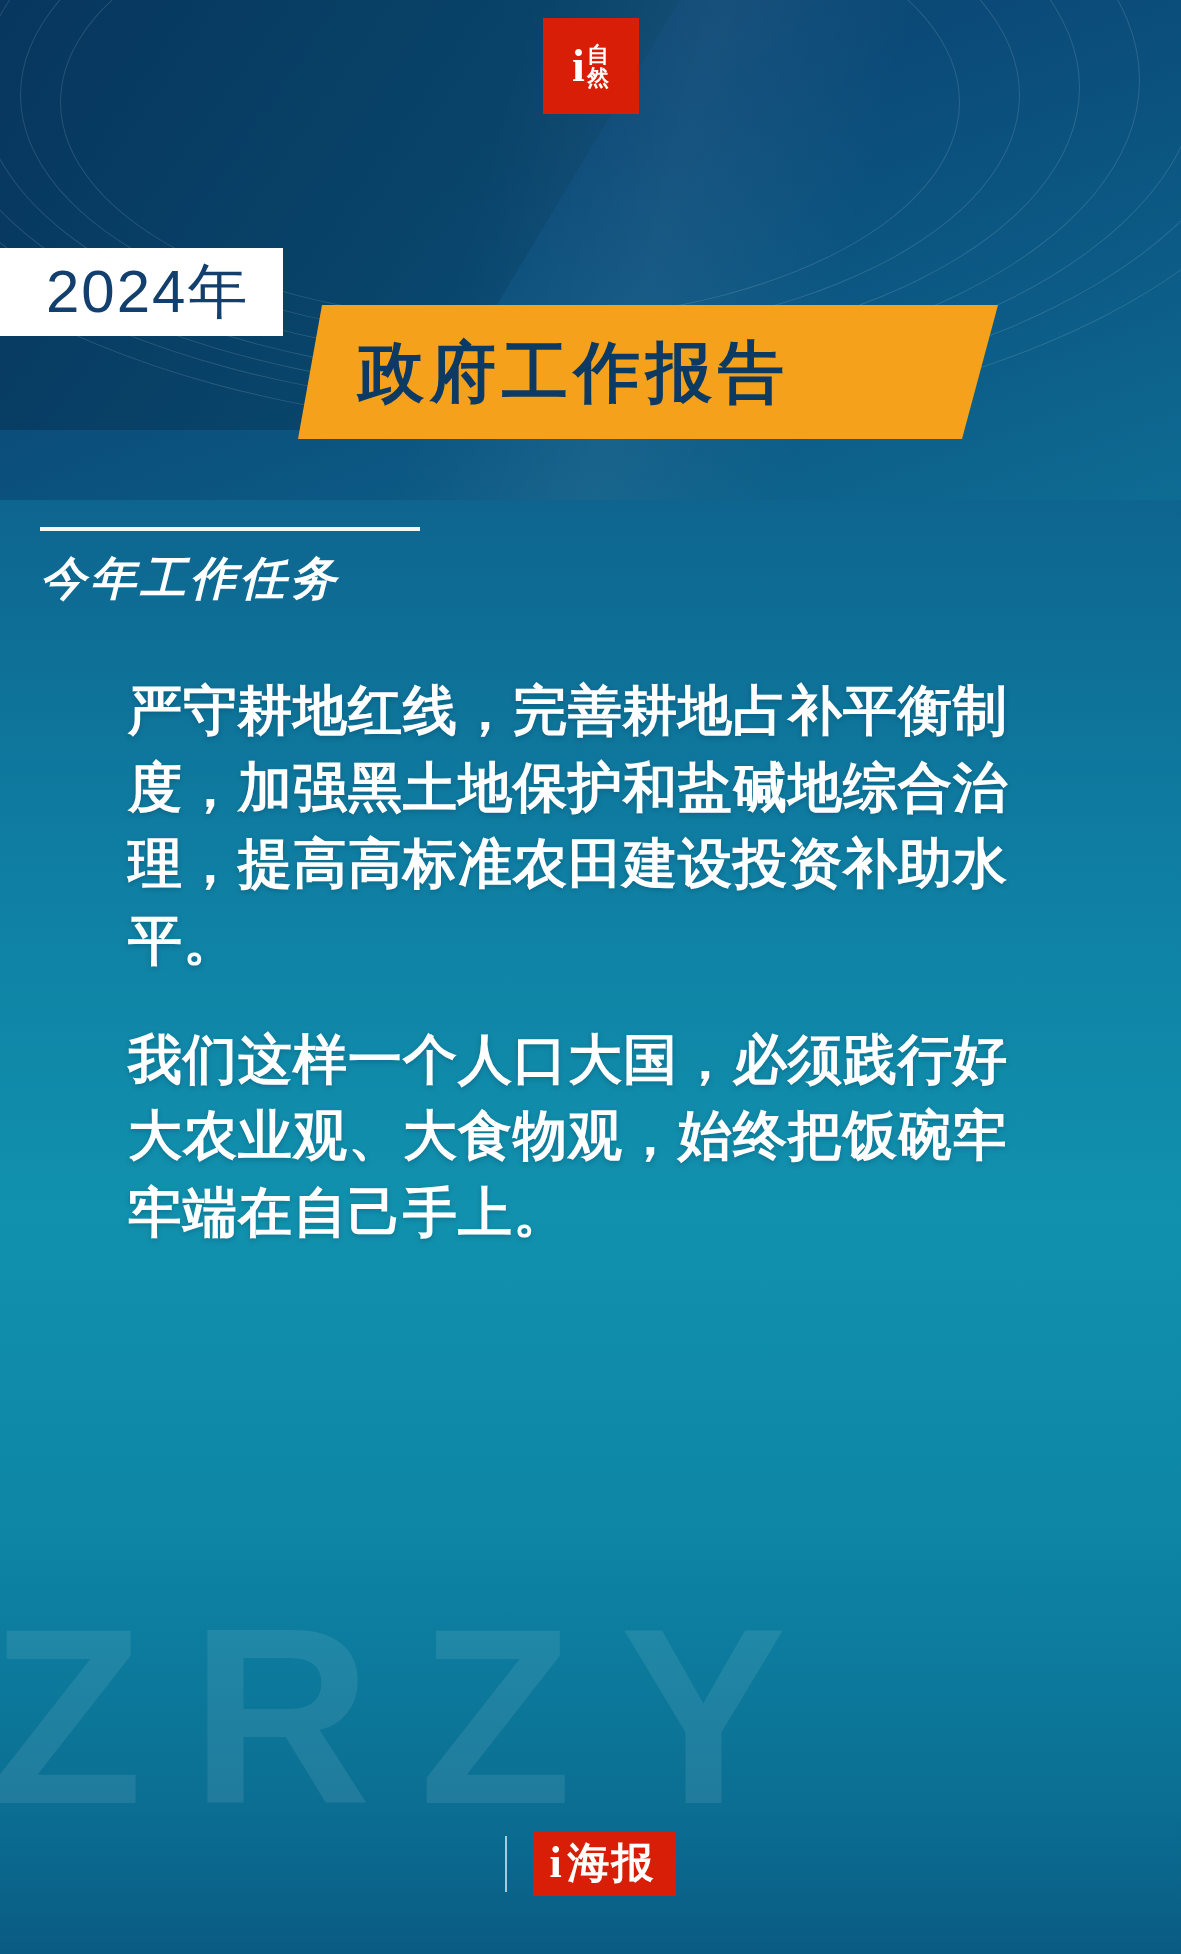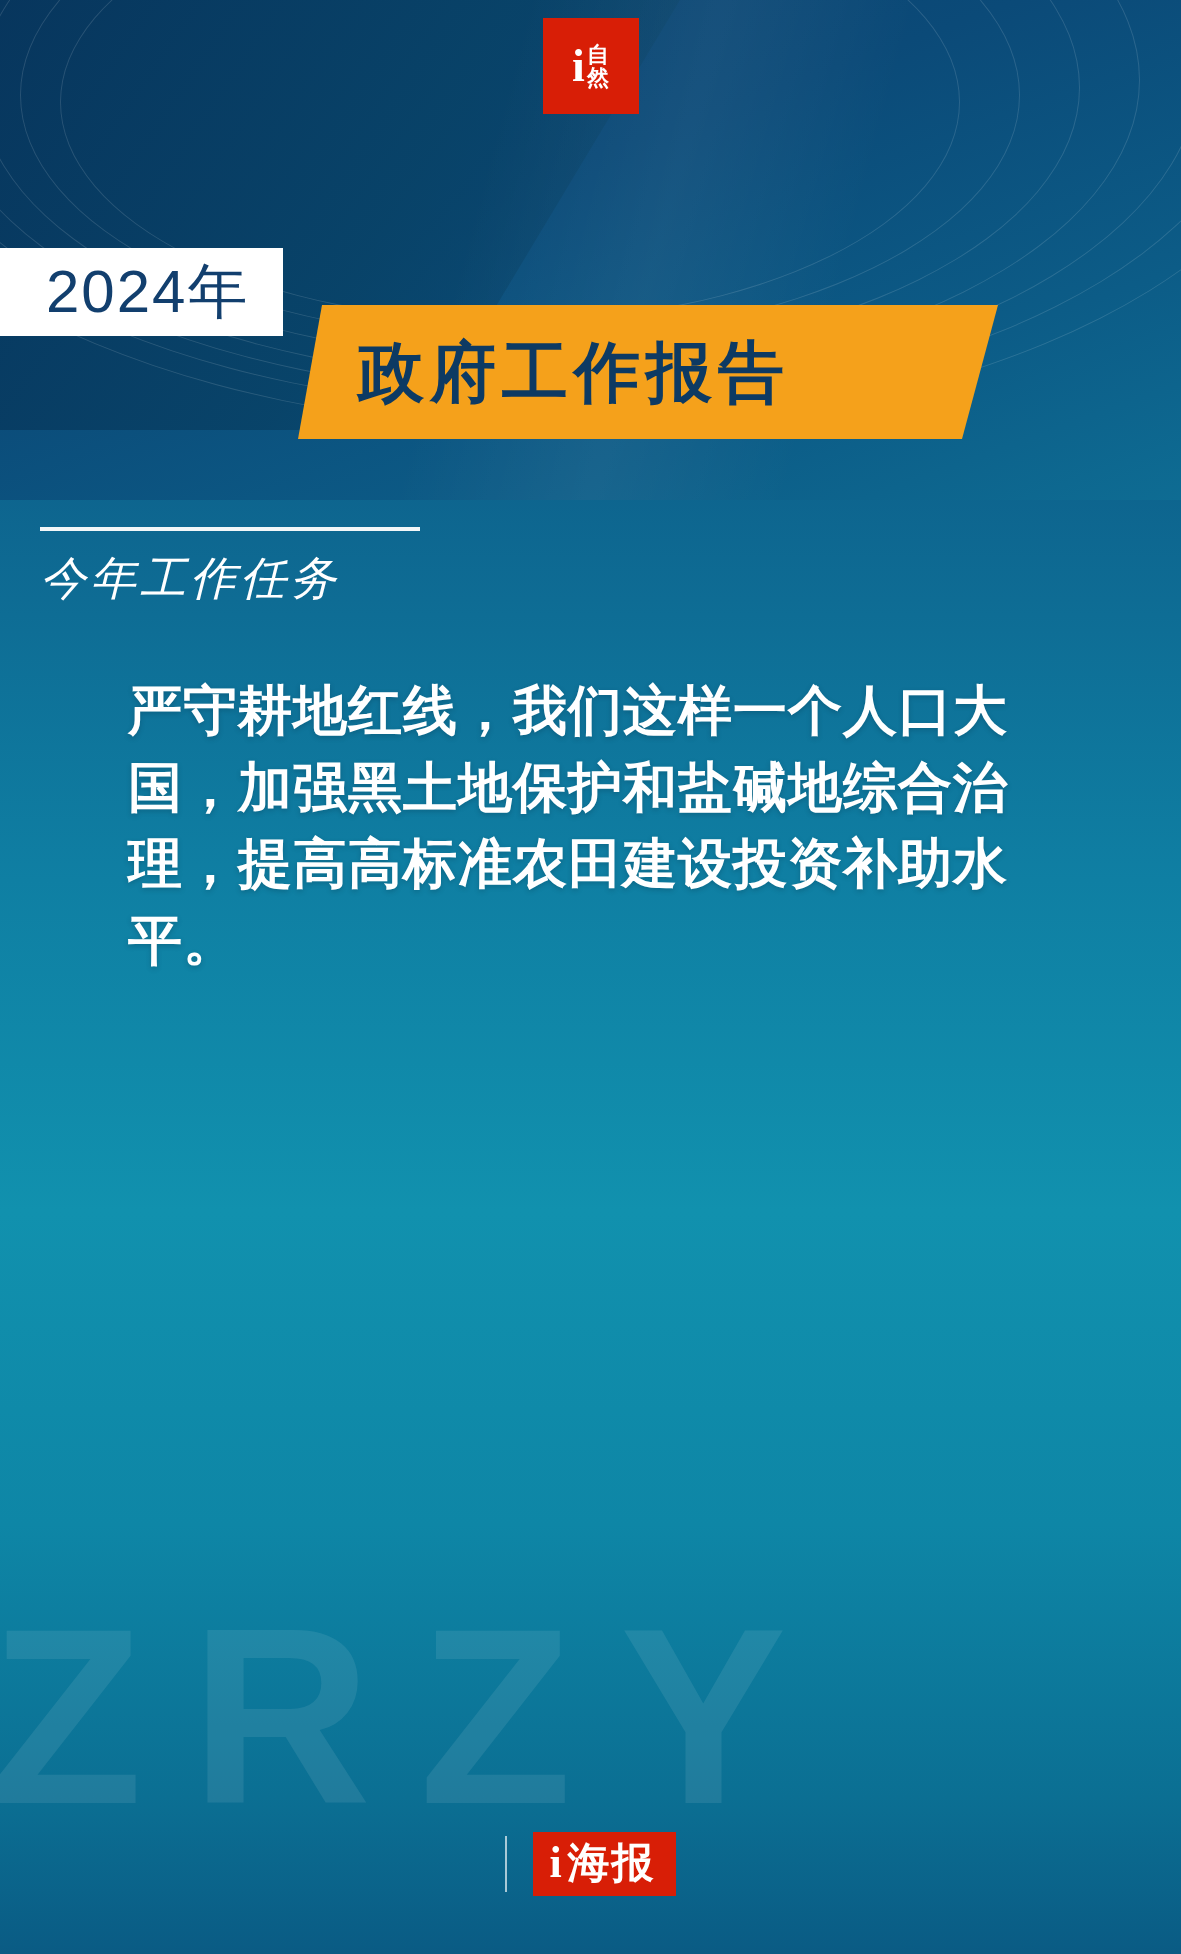--- a/index.html
+++ b/index.html
@@ -127,21 +127,21 @@
     height: 4px;
     background: #ffffff;
     opacity: .95;
   }
   .sec-title {
     position: absolute;
     top: 552px;
     left: 40px;
     color: #ffffff;
     font-size: 46px;
-    font-weight: normal;
+    font-weight: bold;
     letter-spacing: 4px;
     line-height: 1.15;
     font-style: italic;
   }
 
   
   .body {
     position: absolute;
     top: 672px;
     left: 128px;
@@ -247,21 +247,22 @@
   <div class="title-banner">
     <div class="txt">政府工作报告</div>
   </div>
 
   <div class="sec-rule"></div>
   <div class="sec-title">今年工作任务</div>
 
   <div class="watermark">ZRZY</div>
 
   <div class="body">
-    <p class="para">严守耕地红线，我们这样一个人口大国，加强黑土地保护和盐碱地综合治理，提高高标准农田建设投资补助水平。</p>
+    <p class="para">严守耕地红线，完善耕地占补平衡制度，加强黑土地保护和盐碱地综合治理，提高高标准农田建设投资补助水平。</p>
+    <p class="para">我们这样一个人口大国，必须践行好大农业观、大食物观，始终把饭碗牢牢端在自己手上。</p>
   </div>
 
   <div class="footer">
     <div class="footer-div"></div>
     <div class="footer-badge">
       <span class="b-i">i</span>
       <span class="b-t">海报</span>
     </div>
   </div>
 

